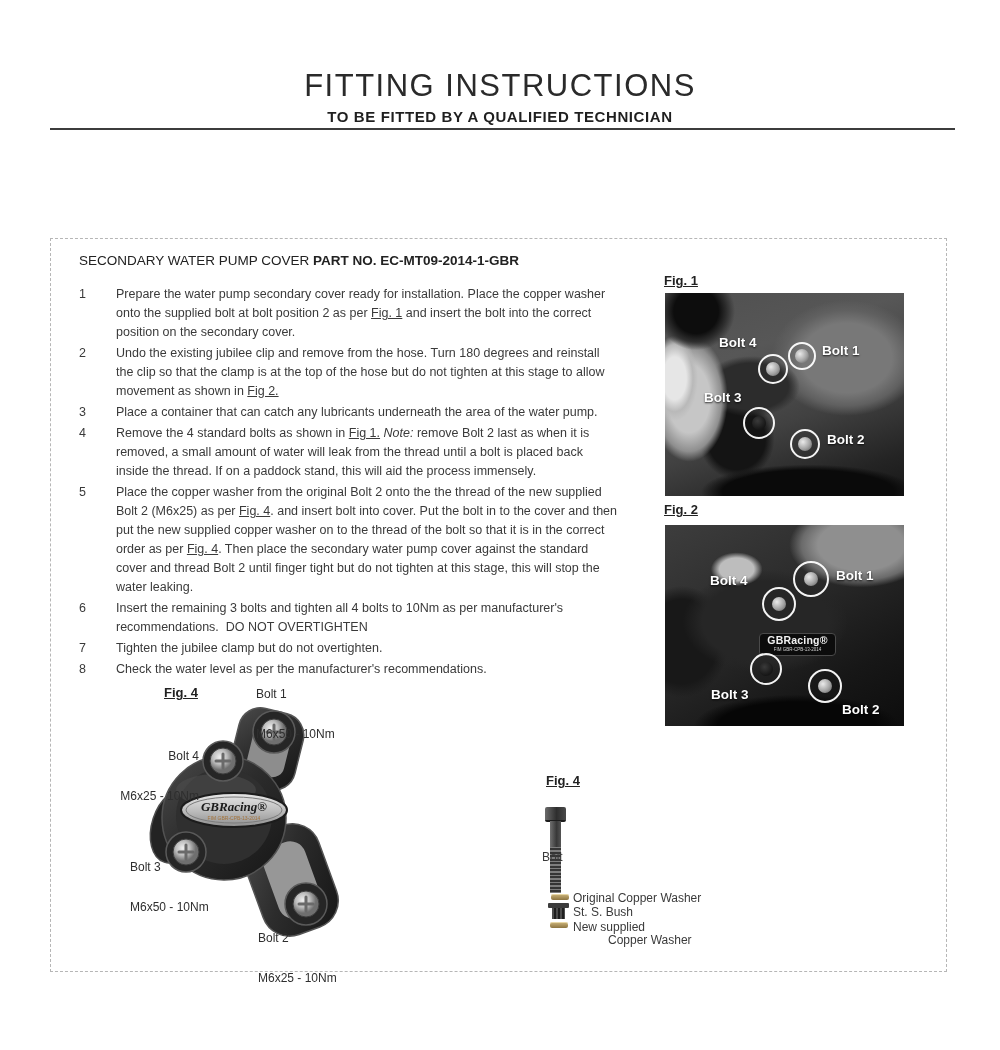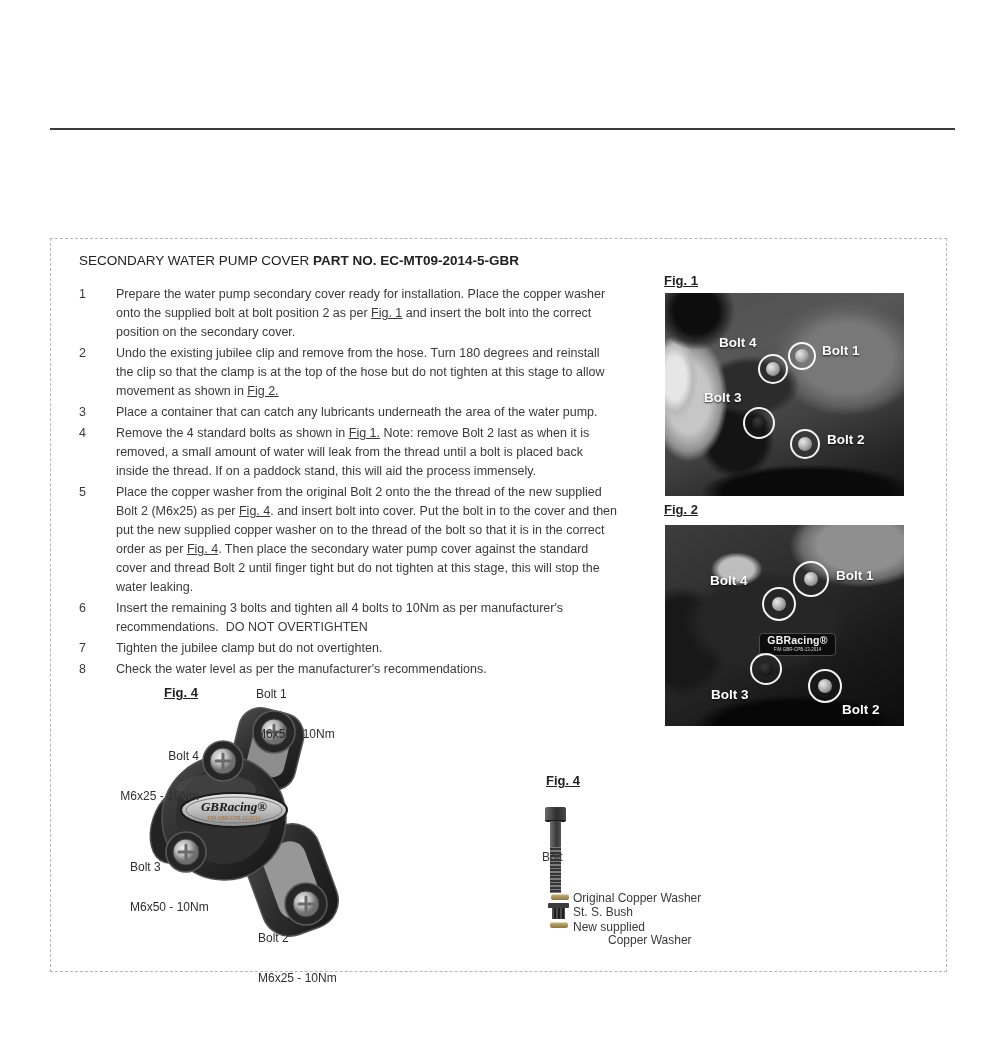--- a/index.html
+++ b/index.html
@@ -18,21 +18,21 @@
 
   .doc-title{position:absolute;left:28px;top:14px;font-size:13.5px;color:#222;white-space:nowrap;}
   .doc-title .bold{font-weight:bold;}
 
   
   .steps{position:absolute;left:28px;top:46px;width:540px;}
   .step{display:flex;margin-bottom:2px;}
   .step-num{width:27px;flex:0 0 27px;font-size:12.5px;line-height:19px;color:#3a3a3a;}
   .step-text{font-size:12.5px;line-height:19px;color:#3a3a3a;width:508px;white-space:pre-wrap;margin-left:10px;}
   .uline{text-decoration:underline;}
-  .ital{}
+  .ital{font-style:italic;}
 
   
   .figcap{position:absolute;font-size:13px;font-weight:bold;color:#222;
     text-decoration:underline;}
 
   
   .photo{position:absolute;width:239px;overflow:hidden;}
   .photo .blabel{position:absolute;color:#fff;font-weight:bold;font-size:13.5px;
     text-shadow:0 1px 2px rgba(0,0,0,.8);white-space:nowrap;}
   .circle{position:absolute;border:2.5px solid rgba(255,255,255,.95);border-radius:50%;
@@ -101,26 +101,30 @@
   .f4-w1-label{left:522px;top:653px;}
   .f4-bush-label{left:522px;top:667px;}
   .f4-w2-label1{left:522px;top:682px;}
   .f4-w2-label2{left:522px;top:695px;margin-left:35px;}
 </style>
 </head>
 <body>
 
 <div id="page">
 
+  <div class="hdr">
+    <div class="hdr-title">FITTING INSTRUCTIONS</div>
+    <div class="hdr-sub">TO BE FITTED BY A QUALIFIED TECHNICIAN</div>
+  </div>
   <div class="hdr-rule"></div>
 
   <div class="doc-box">
 
     <div class="doc-title">
-      <span>SECONDARY WATER PUMP COVER </span><span class="bold">PART NO. EC-MT09-2014-5-GBR</span>
+      <span>SECONDARY WATER PUMP COVER </span><span class="bold">PART NO. EC-MT09-2014-1-GBR</span>
     </div>
 
     <div class="steps">
         <div class="step">
           <span class="step-num">1</span>
           <div class="step-text"><span>Prepare the water pump secondary cover ready for installation. Place the copper washer onto the supplied bolt at bolt position 2 as per </span><span class="uline">Fig. 1</span><span> and insert the bolt into the correct position on the secondary cover.</span></div>
         </div>
         <div class="step">
           <span class="step-num">2</span>
           <div class="step-text"><span>Undo the existing jubilee clip and remove from the hose. Turn 180 degrees and reinstall the clip so that the clamp is at the top of the hose but do not tighten at this stage to allow movement as shown in </span><span class="uline">Fig 2.</span></div>

